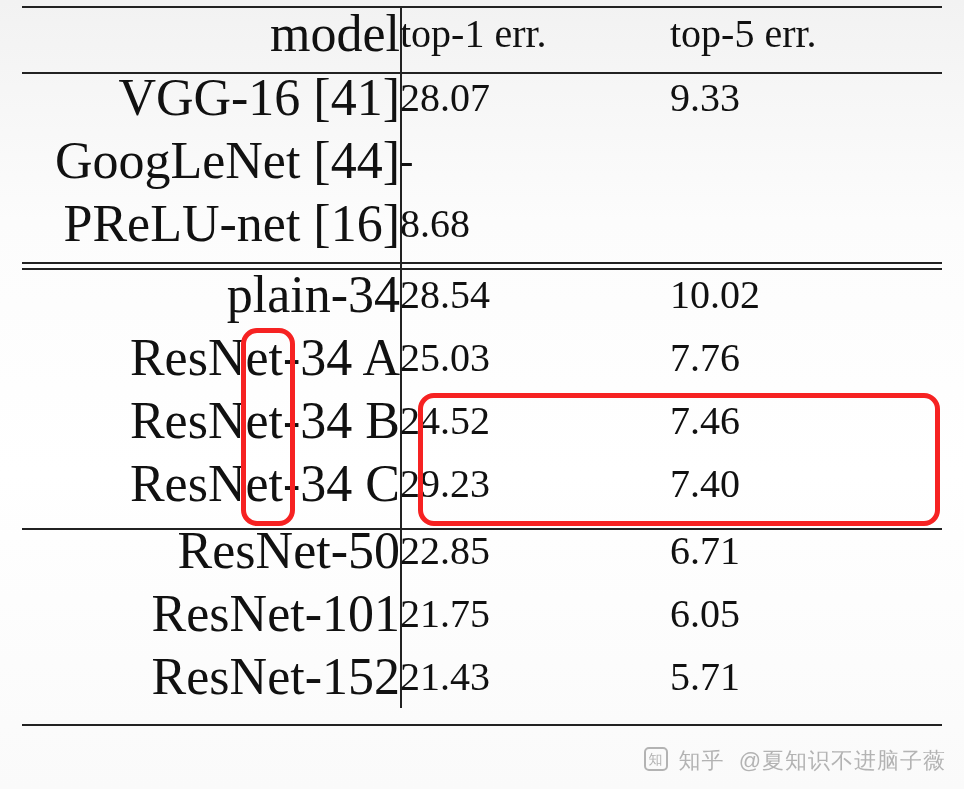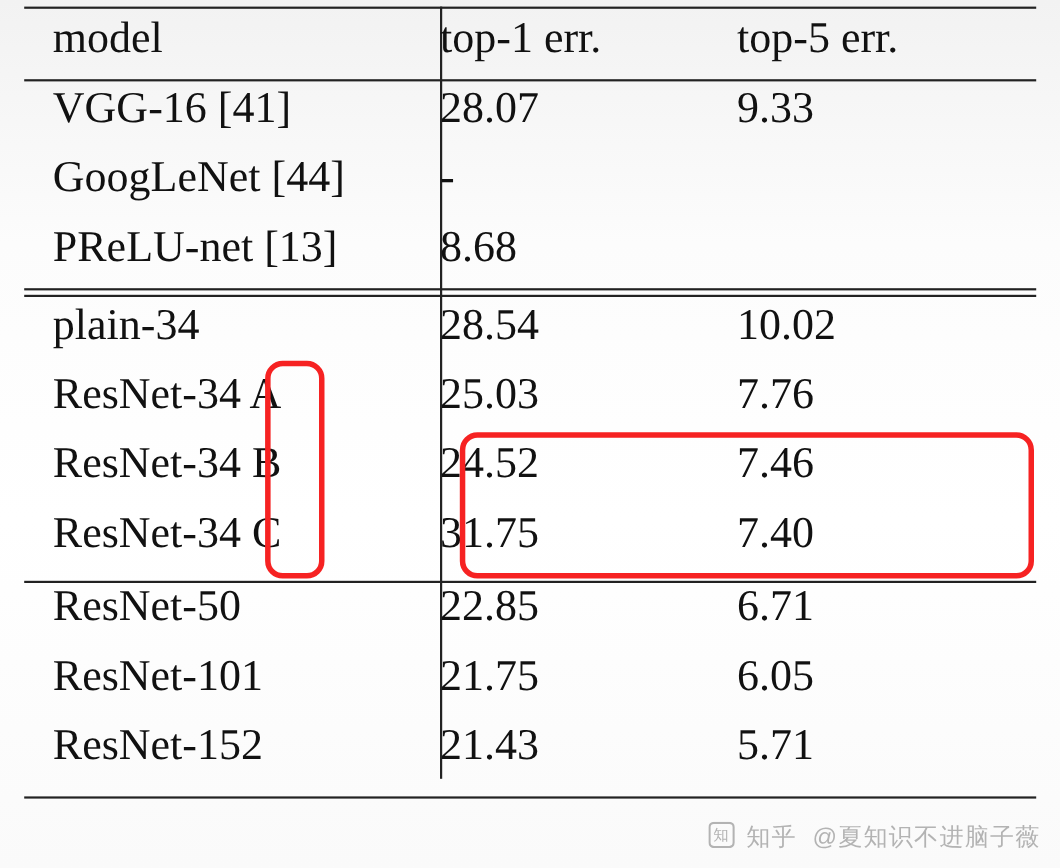--- a/index.html
+++ b/index.html
@@ -23,22 +23,22 @@
   .row {
     display: flex;
     align-items: center;
     height: 63px;
     position: relative;
   }
   .row.header { height: 66px; }
   .col-model {
     width: 400px;
     padding-left: 48px;
-    text-align: left;
-    font-size: 40px;
+    text-align: right;
+    font-size: 52px;
     box-sizing: border-box;
     white-space: nowrap;
   }
   .col-v {
     width: 270px;
     font-size: 40px;
   }
   .vsep {
     position: absolute;
     left: 400px;
@@ -98,21 +98,21 @@
   <div class="row">
     <div class="col-model">VGG-16 [41]</div>
     <div class="col-v">28.07</div>
     <div class="col-v">9.33</div>
   </div>
   <div class="row">
     <div class="col-model">GoogLeNet [44]</div>
     <div class="col-v">-</div>
   </div>
   <div class="row">
-    <div class="col-model">PReLU-net [13]</div>
+    <div class="col-model">PReLU-net [16]</div>
     <div class="col-v">8.68</div>
   </div>
 
   <div class="hline" style="top:262px"></div>
   <div class="hline" style="top:268px"></div>
 
   <div class="row" style="margin-top:8px">
     <div class="col-model">plain-34</div>
     <div class="col-v">28.54</div>
     <div class="col-v">10.02</div>
@@ -122,21 +122,21 @@
     <div class="col-v">25.03</div>
     <div class="col-v">7.76</div>
   </div>
   <div class="row">
     <div class="col-model">ResNet-34 B</div>
     <div class="col-v">24.52</div>
     <div class="col-v">7.46</div>
   </div>
   <div class="row">
     <div class="col-model">ResNet-34 C</div>
-    <div class="col-v">31.75</div>
+    <div class="col-v">29.23</div>
     <div class="col-v">7.40</div>
   </div>
 
   <div class="hline" style="top:528px"></div>
 
   <div class="row" style="margin-top:4px">
     <div class="col-model">ResNet-50</div>
     <div class="col-v">22.85</div>
     <div class="col-v">6.71</div>
   </div>

